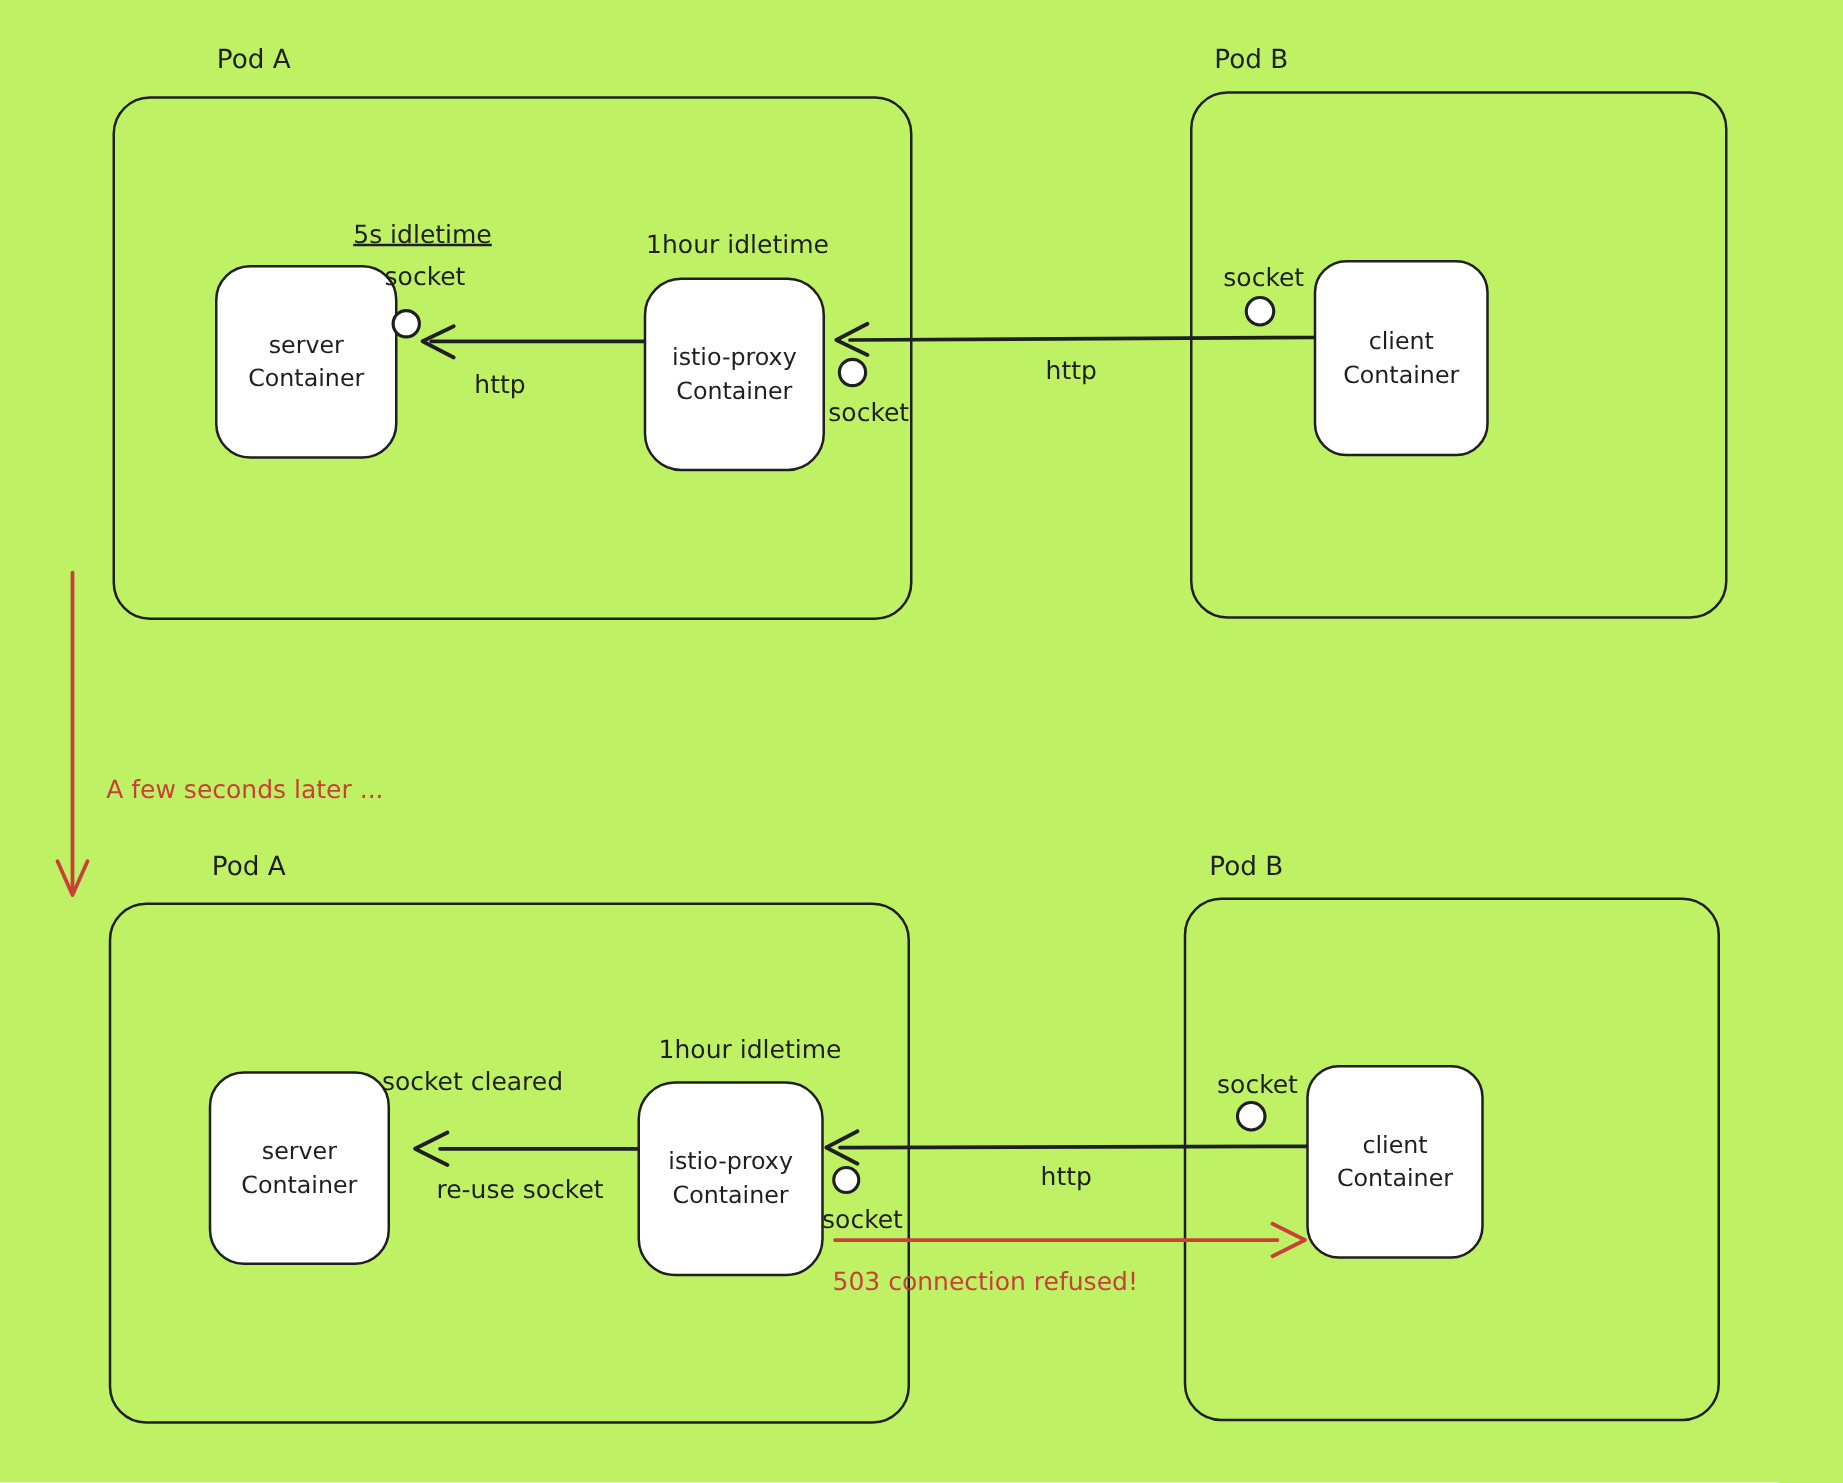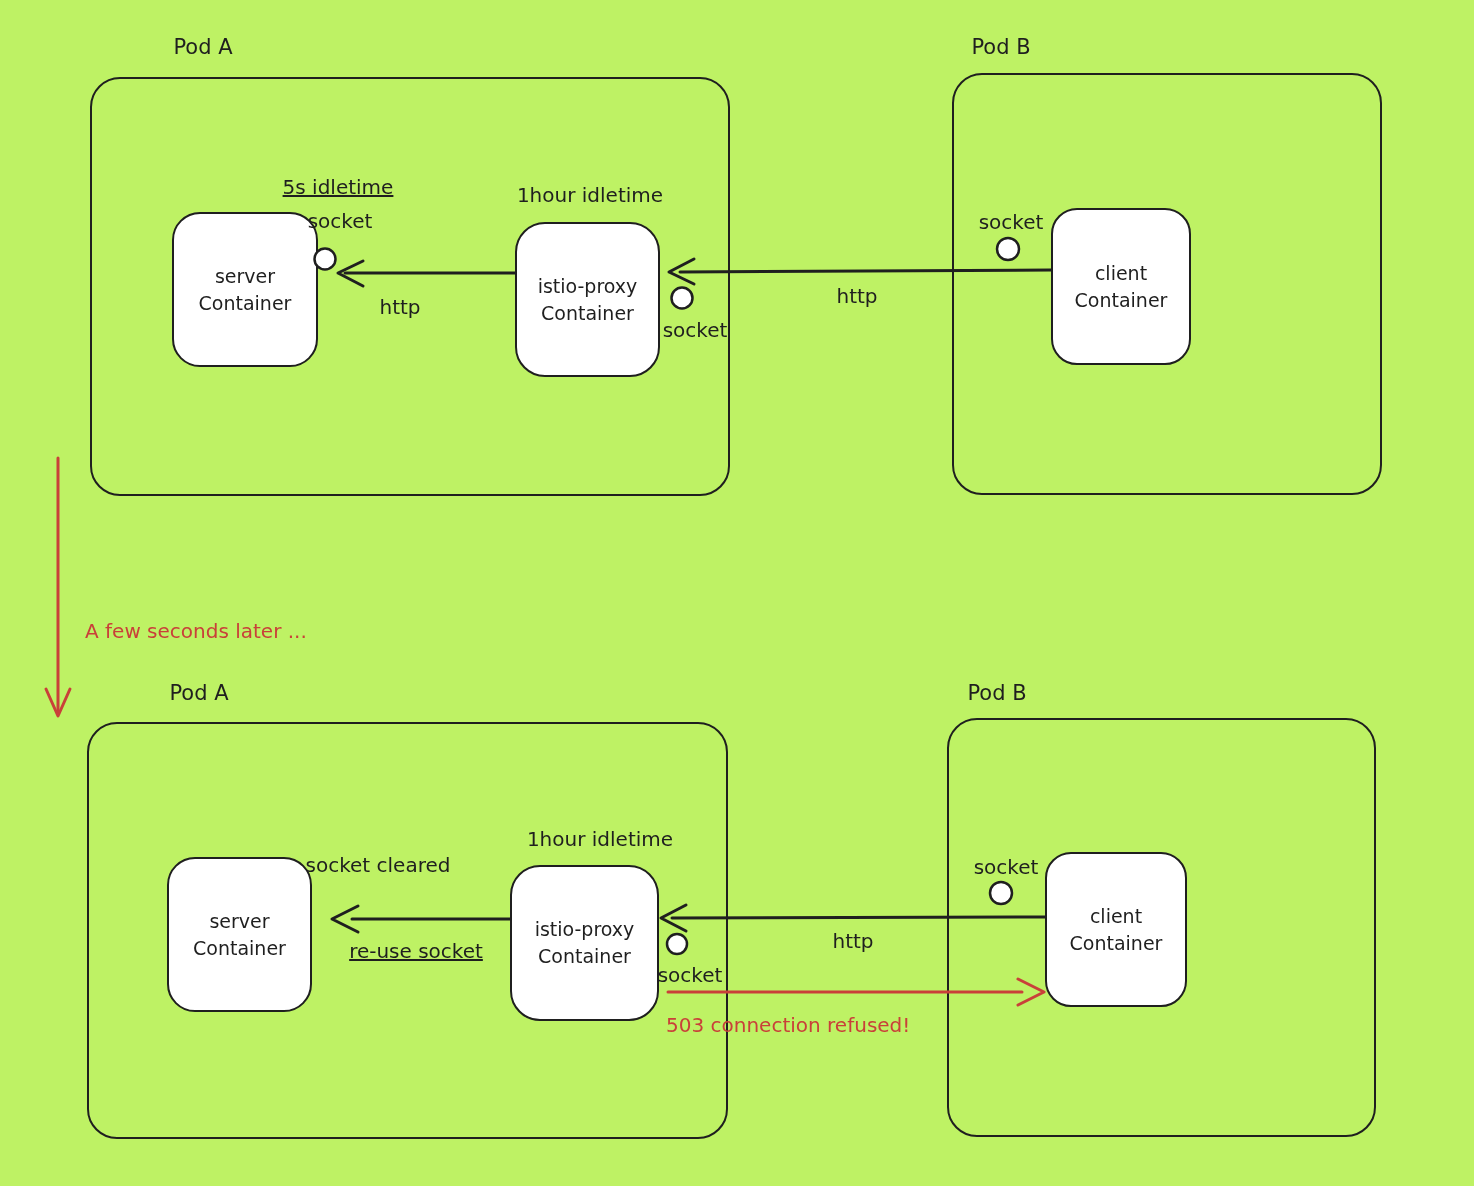--- a/index.html
+++ b/index.html
@@ -106,21 +106,21 @@
     <div>Container</div>
   </div>
 
   <div class="box" style="left:1045px; top:852px; width:138px; height:151px; border-radius:26px;">
     <div>client</div>
     <div>Container</div>
   </div>
 
   <div class="lbl cc" style="left:378px; top:854px;text-align:center;">socket cleared</div>
   <div class="lbl cc" style="left:600px; top:828px;">1hour idletime</div>
-  <div class="lbl cc" style="left:416px; top:940px;text-decoration:underline;">re-use socket</div>
+  <div class="lbl cc" style="left:416px; top:940px;">re-use socket</div>
   <div class="lbl cc" style="left:690px; top:964px;">socket</div>
   <div class="lbl cc" style="left:1006px; top:856px;">socket</div>
   <div class="lbl cc" style="left:853px; top:930px;">http</div>
   <div class="lbl red" style="left:666px; top:1014px;">503 connection refused!</div>
 
   <svg class="overlay" width="1474" height="1186" viewBox="0 0 1474 1186">
 
     <g>
       <path class="ink" d="M515 273 L345 273"></path>
       <path class="ink" d="M363 261 L338 273 L363 286"></path>

